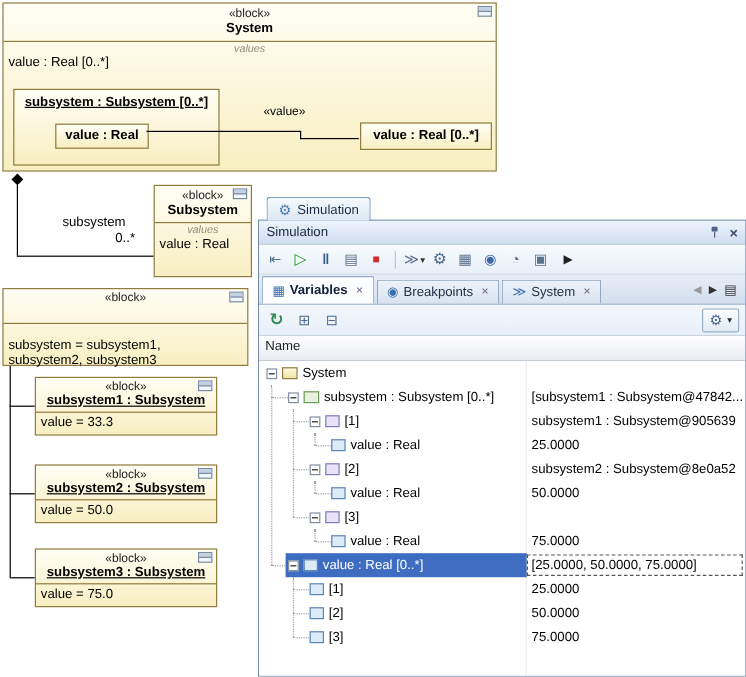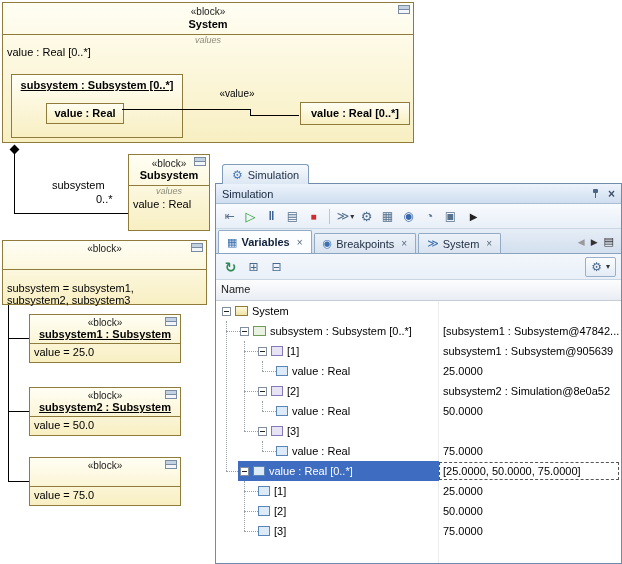--- a/index.html
+++ b/index.html
@@ -133,33 +133,34 @@
   <div class="vl" style="left:8px;top:305px;height:176px"></div>
   <div class="hl" style="left:8px;top:338px;width:21px"></div>
   <div class="hl" style="left:8px;top:411px;width:21px"></div>
   <div class="hl" style="left:8px;top:481px;width:21px"></div>
 
   <div class="blk" style="left:29px;top:314px;width:152px;height:49px">
     <div class="ctext" style="top:2px">«block»</div>
     <div class="bname underl" style="top:13px">subsystem1 : Subsystem</div>
     <div class="cicon"></div>
     <div class="sepl" style="top:28px"></div>
-    <div class="attrt" style="left:4px;top:31px">value = 25.0</div>
+    <div class="attrt" style="left:4px;top:31px">value = 33.3</div>
   </div>
 
   <div class="blk" style="left:29px;top:387px;width:152px;height:49px">
     <div class="ctext" style="top:2px">«block»</div>
     <div class="bname underl" style="top:13px">subsystem2 : Subsystem</div>
     <div class="cicon"></div>
     <div class="sepl" style="top:28px"></div>
     <div class="attrt" style="left:4px;top:31px">value = 50.0</div>
   </div>
 
   <div class="blk" style="left:29px;top:457px;width:152px;height:49px">
     <div class="ctext" style="top:2px">«block»</div>
+    <div class="bname underl" style="top:13px">subsystem3 : Subsystem</div>
     <div class="cicon"></div>
     <div class="sepl" style="top:28px"></div>
     <div class="attrt" style="left:4px;top:31px">value = 75.0</div>
   </div>
 
   <div class="outer-tab">
     <span class="ot-icon">⚙</span>
     <span>Simulation</span>
   </div>
 
@@ -275,21 +276,21 @@
         <span class="nlabel">value : Real</span>
         <span class="vcell">
             <span>25.0000</span>
           </span>
       </div>
       <div class="trow d2">
         <span class="expand"></span>
         <span class="nicon ic-instnode"></span>
         <span class="nlabel">[2]</span>
         <span class="vcell">
-            <span>subsystem2 : Simulation@8e0a52</span>
+            <span>subsystem2 : Subsystem@8e0a52</span>
           </span>
       </div>
       <div class="trow d3">
         <span class="nicon ic-valuenode"></span>
         <span class="nlabel">value : Real</span>
         <span class="vcell">
             <span>50.0000</span>
           </span>
       </div>
       <div class="trow d2">

